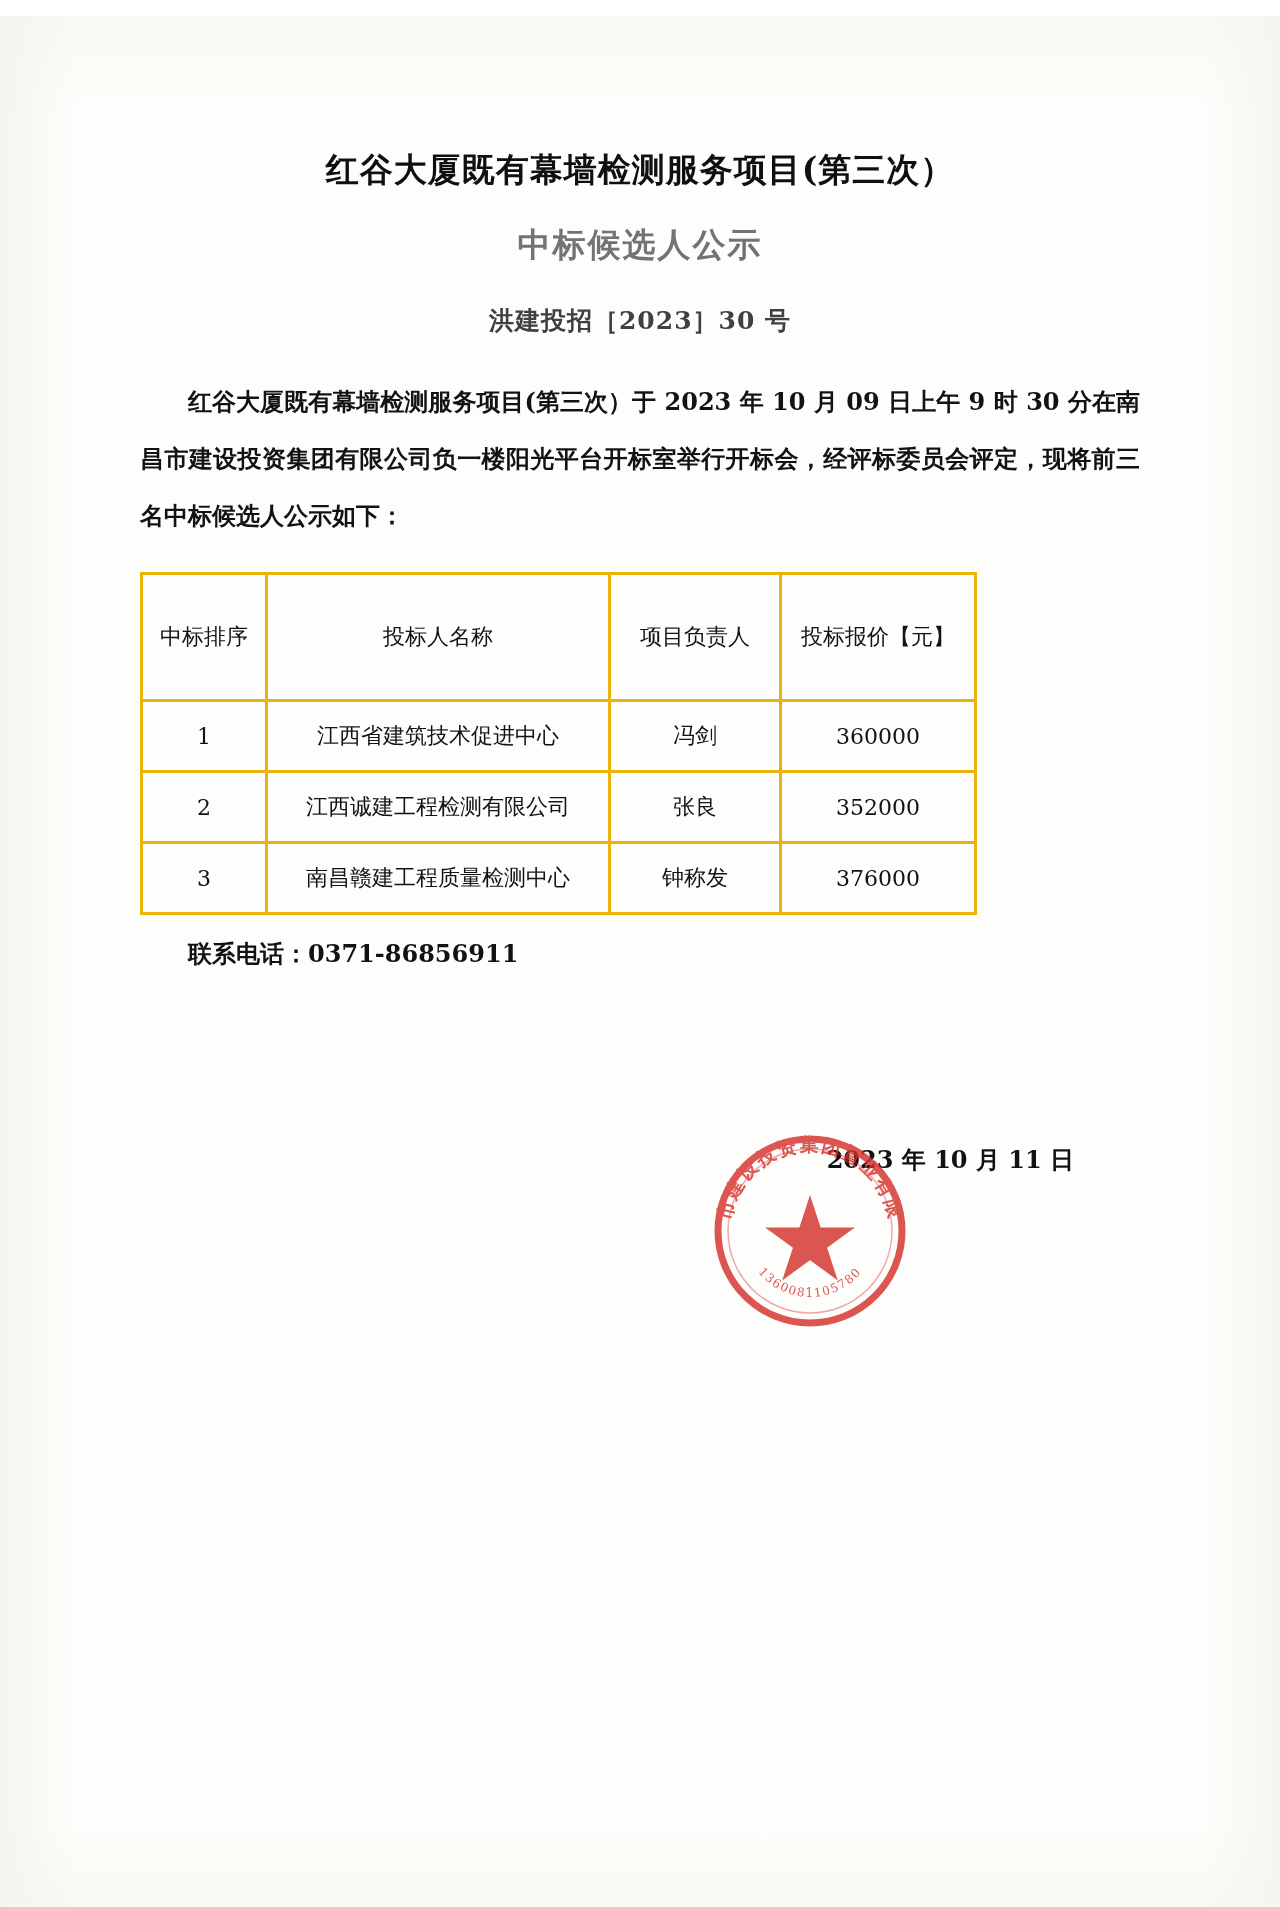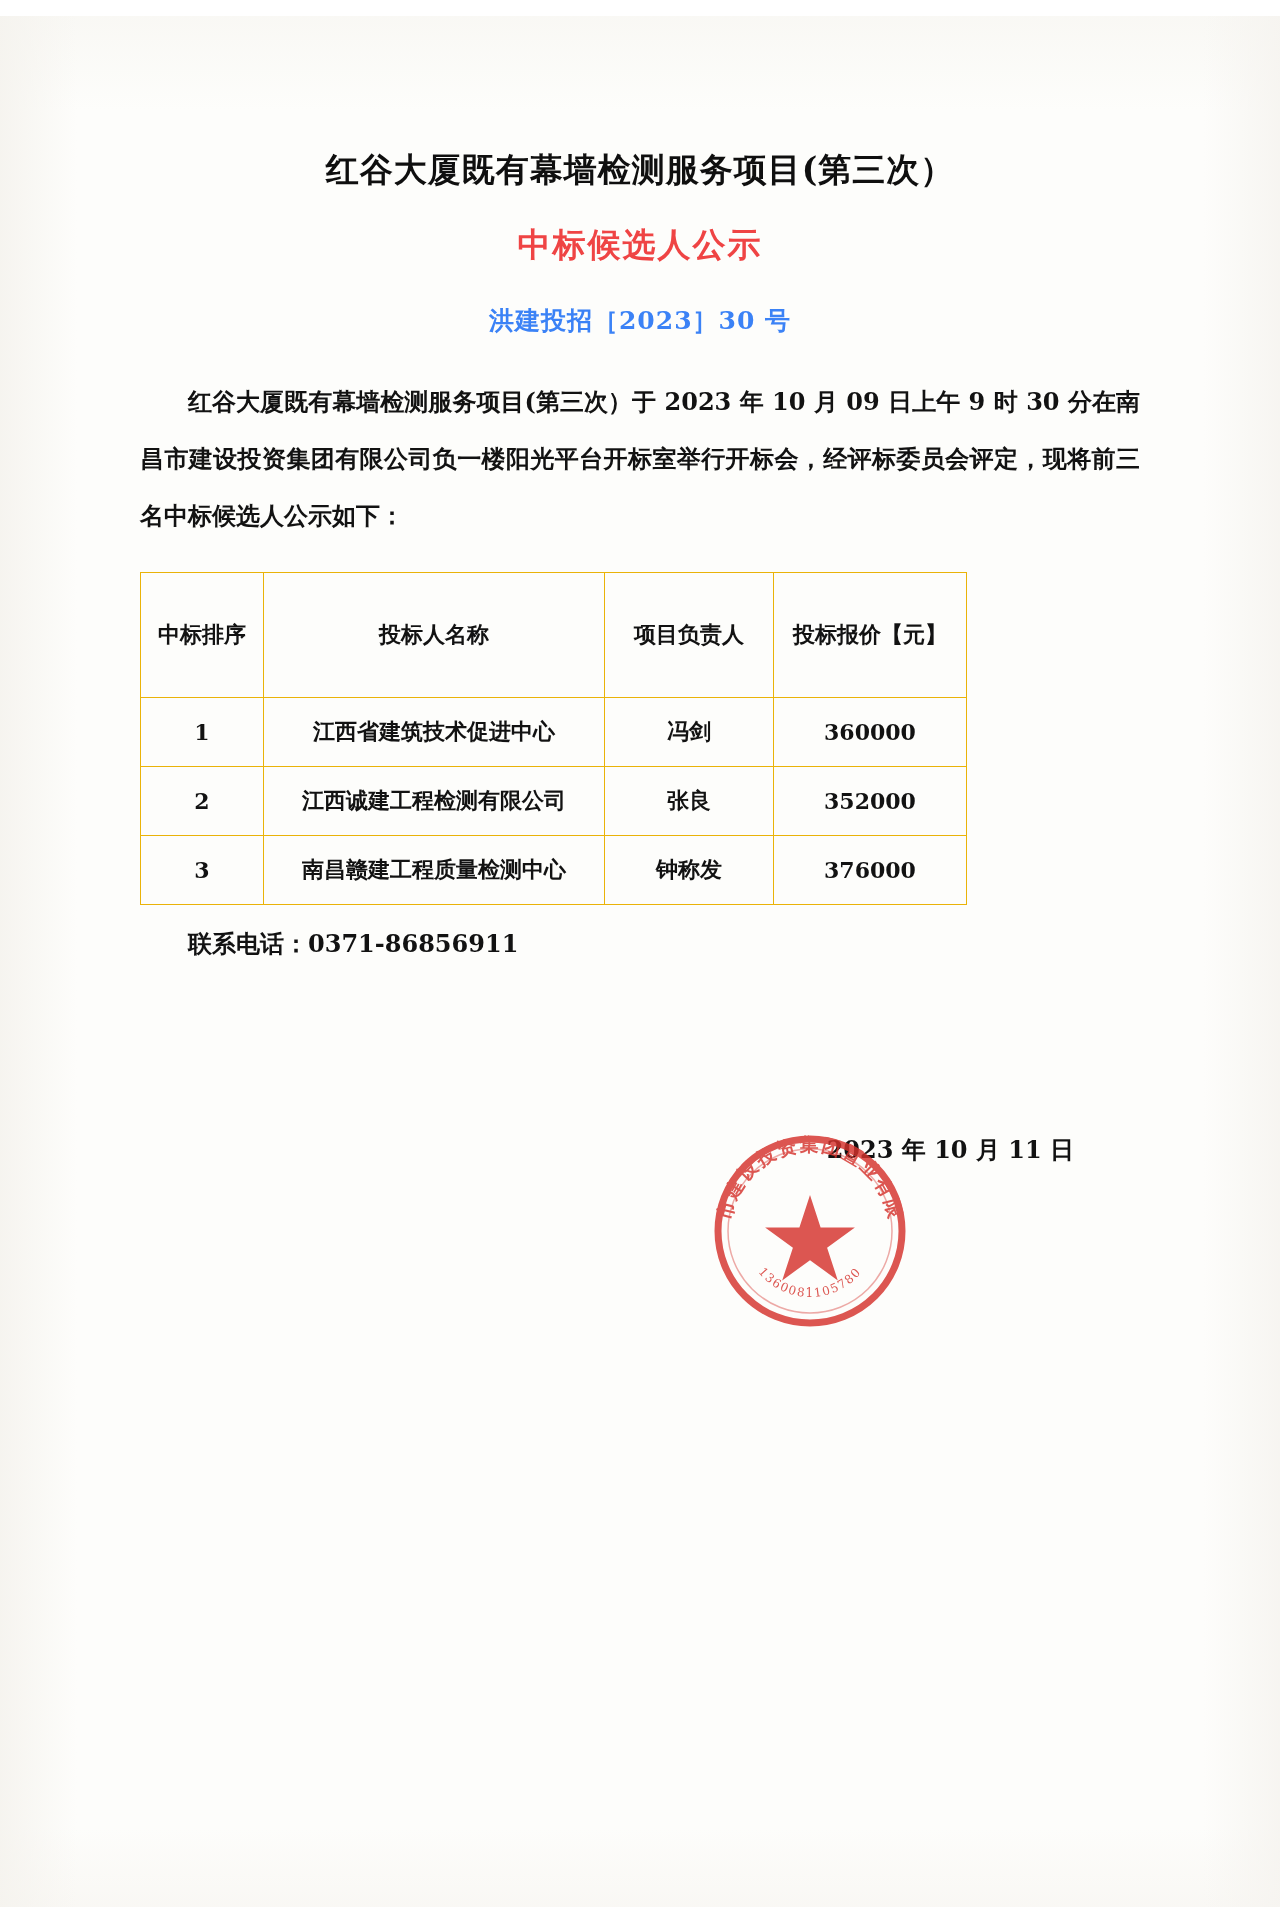--- a/index.html
+++ b/index.html
@@ -45,29 +45,29 @@
     letter-spacing: 1px;
     margin-top: 132px;
     color: #0f0f0f;
   }
   .title-line2 {
     text-align: center;
     font-size: 33px;
     font-weight: bold;
     letter-spacing: 2px;
     margin-top: 30px;
-    color: #ef4444;
+    color: #737373;
   }
   .doc-number {
     text-align: center;
     font-size: 25px;
     font-weight: bold;
     margin-top: 36px;
     letter-spacing: 1px;
-    color: #3b82f6;
+    color: #404040;
   }
 
   .body-para {
     margin-top: 36px;
     font-size: 24px;
     line-height: 57px;
     text-align: justify;
     text-justify: inter-ideograph;
     text-indent: 48px;
     color: #121212;
@@ -75,24 +75,24 @@
   }
 
   table.bid-table {
     margin-top: 28px;
     border-collapse: collapse;
     width: 822px;
     margin-left: 0px;
     table-layout: fixed;
   }
   table.bid-table td, table.bid-table th {
-    border: 1px solid #eab308;
+    border: 3px solid #eab308;
     text-align: center;
     font-size: 22px;
-    font-weight: 700;
+    font-weight: 400;
     color: #121212;
     padding: 0;
   }
   table.bid-table thead td {
     height: 124px;
   }
   table.bid-table tbody td {
     height: 68px;
   }
   .col1 { width: 122px; }

